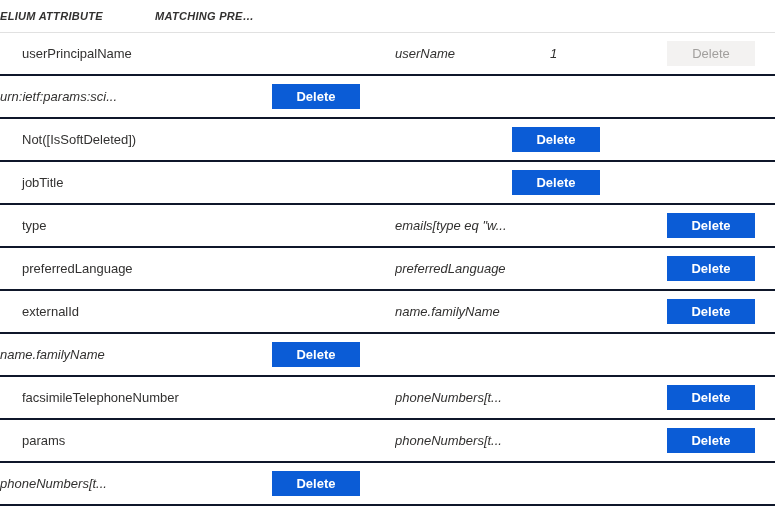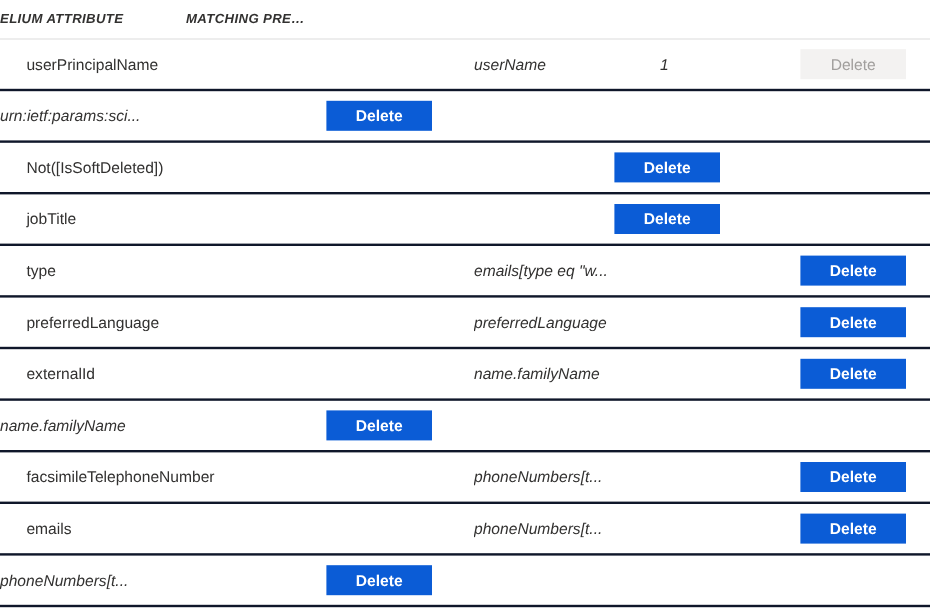--- a/index.html
+++ b/index.html
@@ -162,21 +162,21 @@
       </div>
       <div class="data-row">
         <div class="col-attr">facsimileTelephoneNumber</div>
         <div class="col-elium">phoneNumbers[t...</div>
         <div class="col-match"></div>
         <div class="col-action">
           <button class="btn btn-primary">Delete</button>
         </div>
       </div>
       <div class="data-row">
-        <div class="col-attr">emails</div>
+        <div class="col-attr">params</div>
         <div class="col-elium">phoneNumbers[t...</div>
         <div class="col-match"></div>
         <div class="col-action">
           <button class="btn btn-primary">Delete</button>
         </div>
       </div>
       <div class="data-row">
         <div class="col-elium">phoneNumbers[t...</div>
         <div class="col-match"></div>
         <div class="col-action">

